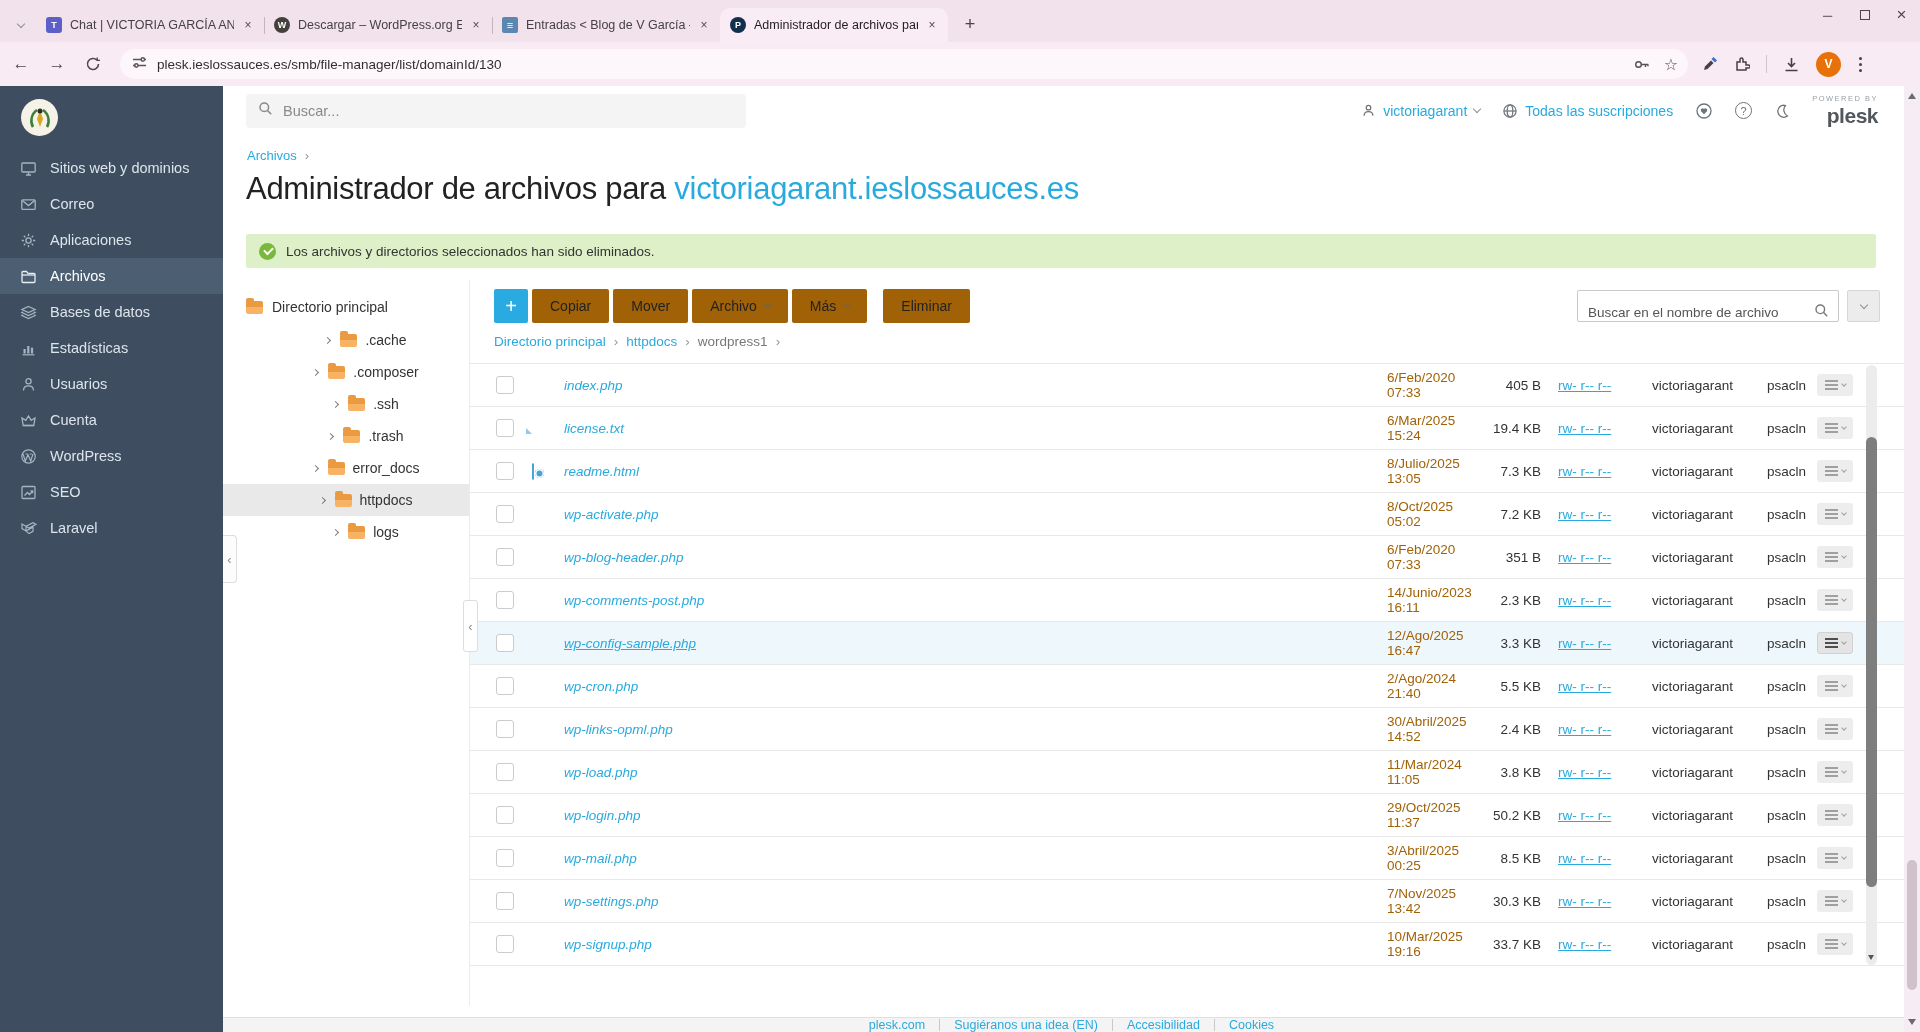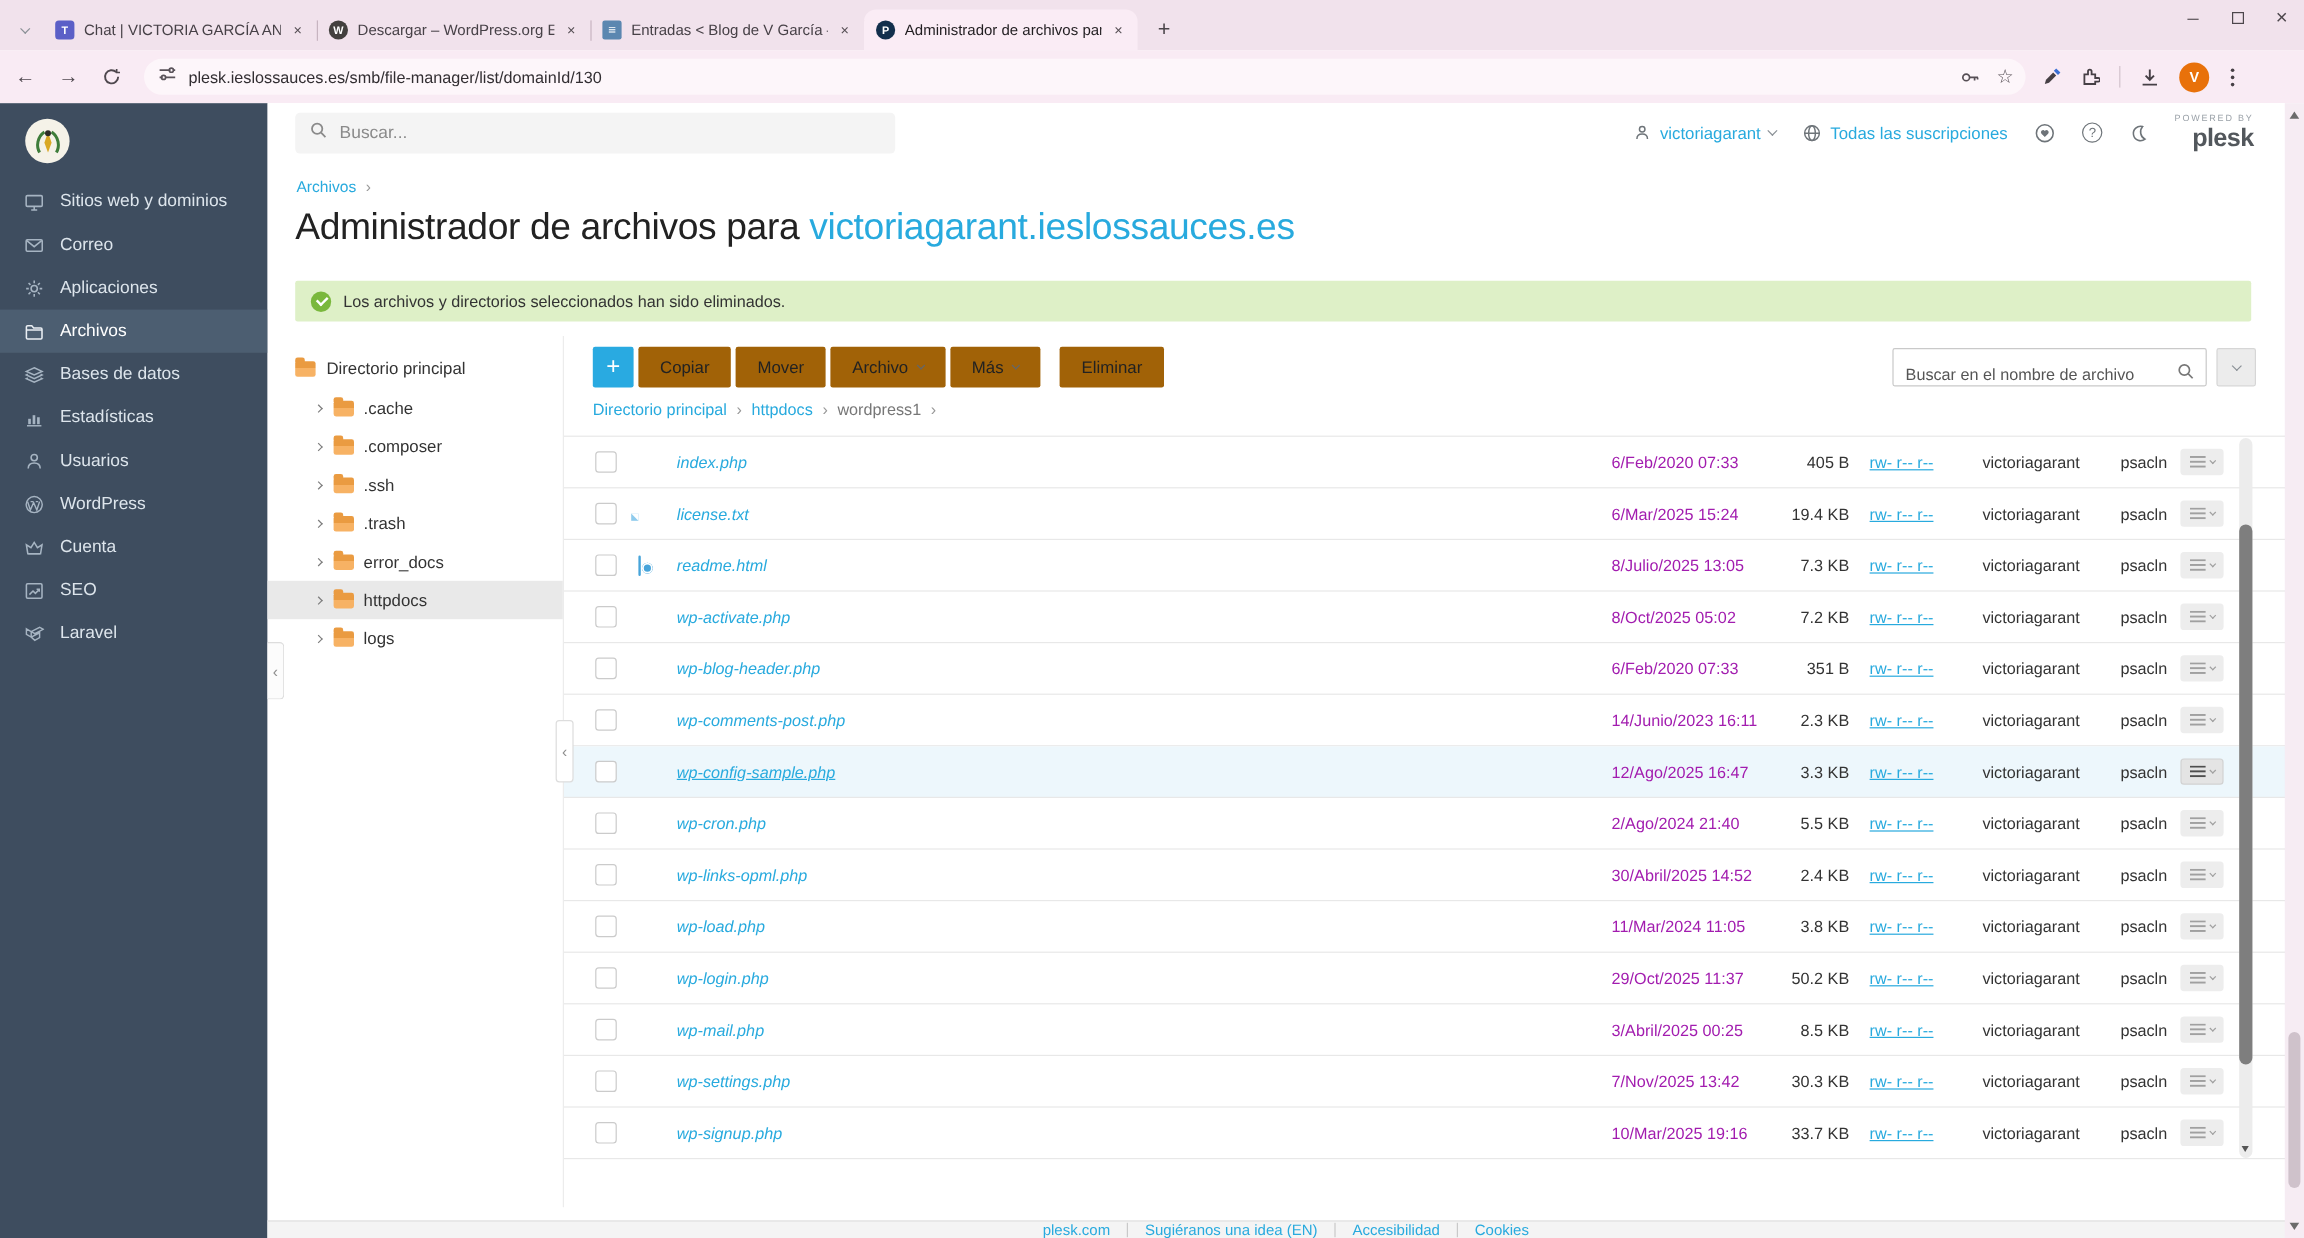--- a/index.html
+++ b/index.html
@@ -79,21 +79,21 @@
   .pagetitle { position:absolute; top:36px; left:23px; font-size:31px; font-weight:400; color:#222; letter-spacing:-0.3px; }
   .pagetitle a { color:#28aade; text-decoration:none; }
   .alert { position:absolute; top:99px; left:23px; right:44px; height:34px; background:#def0c7; border-radius:2px; display:flex; align-items:center; padding:0 13px; }
   .alert .okicon { width:17px; height:17px; border-radius:50%; background:#7ab83d; position:relative; margin-right:10px; flex:0 0 17px; }
   .alert .okicon::after { content:""; position:absolute; left:4.5px; top:4px; width:7px; height:4px; border-left:2px solid #fff; border-bottom:2px solid #fff; transform:rotate(-45deg); }
   .alert span { font-size:13.5px; color:#333; }
 
   .mainrow { position:absolute; top:145px; left:0; right:0; bottom:26px; display:flex; }
   .treepane { width:247px; flex:0 0 247px; padding-top:10px; border-right:1px solid #ececec; }
   .treeroot { height:34px; display:flex; align-items:center; padding-left:23px; gap:9px; font-size:14px; color:#333; }
-  .treeitem { height:32px; display:flex; align-items:center; padding-left:40px; gap:8px; font-size:14px; color:#333; cursor:default; }
+  .treeitem { height:32px; display:flex; align-items:center; padding-left:40px; gap:8px; font-size:14px; color:#333; cursor:default;justify-content:center; }
   .treeitem.selected { background:#e9e9e9; }
   .tchev { width:5px; height:5px; border-right:1.4px solid #7c7c7c; border-top:1.4px solid #7c7c7c; transform:rotate(45deg); margin-right:2px; flex:0 0 5px; }
   .folder { position:relative; width:17px; height:13px; flex:0 0 17px; }
   .folder::before { content:""; position:absolute; top:-3px; left:0; width:8px; height:4px; background:#ea9b41; border-radius:2px 2px 0 0; }
   .folder::after { content:""; position:absolute; inset:0; background:linear-gradient(#ea9b41 0 45%, #f7b264 45% 100%); border-radius:2px; }
 
   .tree-handle { position:absolute; left:240px; top:465px; width:15px; height:52px; background:#fff; border:1px solid #ddd; border-radius:3px; display:flex; align-items:center; justify-content:center; color:#8e8e8e; font-size:13px; z-index:5; }
 
   
   .filepane { flex:1; min-width:0; }
@@ -123,21 +123,21 @@
   .cbox { width:18px; height:18px; border:1.5px solid #cbcbcb; border-radius:3px; background:#fff; }
   .ficon { position:relative; width:17px; height:21px; }
   .ficon.t-php { background:#47a4da; border-radius:2px; }
   .ficon.t-php::before { content:""; position:absolute; left:2px; top:2.5px; right:2px; height:4px; background:#b8e0f4; border-radius:1px; }
   .ficon.t-php::after { content:""; position:absolute; left:2px; bottom:2.5px; right:2px; height:4px; background:#9bd4f0; border-radius:1px; }
   .ficon.t-txt { background:#47a4da; border-radius:2px; }
   .ficon.t-txt::before { content:""; position:absolute; right:0; top:0; border-style:solid; border-width:0 6px 6px 0; border-color:#fff #fff #8ecbed #8ecbed; }
   .ficon.t-html { background:#fff; border:1.5px solid #47a4da; border-radius:2px; }
   .ficon.t-html::before { content:""; position:absolute; left:2px; top:5px; width:9px; height:9px; border-radius:50%; background:#47a4da; box-shadow:inset 0 0 0 1.5px #fff, inset 0 0 0 3px #47a4da; }
   .fname { color:#28aade; text-decoration:none; padding-left:2px; white-space:nowrap; overflow:hidden;font-style:italic; }
-  .fdate { color:#a21caf; }
+  .fdate { color:#a16207;margin-left:44px; }
   .fsize { text-align:right; color:#333; }
   .fperms { padding-left:17px; color:#28aade; white-space:nowrap; }
   .fuser { padding-left:20px; color:#333; }
   .fgroup { padding-left:17px; color:#333; }
   .menubtn { width:36px; height:22px; background:#ededed; border-radius:3px; display:flex; align-items:center; justify-content:center; gap:4px; }
   .menubtn .bars { width:13px; height:10px; background:linear-gradient(#a0a0a0 2px, transparent 2px); background-size:13px 4px; }
   .menubtn .chev { width:4px; height:4px; border-color:#a0a0a0; }
   .frow.hl .menubtn { background:#e4e4e4; border:1px solid #d2d2d2; }
   .frow.hl .menubtn .bars { background:linear-gradient(#4e4e4e 2px, transparent 2px); background-size:13px 4px; }
   .frow.partial { height:10px; border-bottom:none; overflow:hidden; }
@@ -344,39 +344,39 @@
               <path d="M3.5 14.5c0-3 2.2-4.6 5-4.6s5 1.6 5 4.6"></path>
             </svg>
 
           </span>
           <span>Usuarios</span>
         </div>
 
         <div class="nav-item">
           <span class="nicon">
 
+            <svg viewBox="0 0 17 17" fill="none" stroke="currentColor" stroke-width="1.3">
+              <path d="M3.2 13.5L2 6l3.8 2.4L8.5 4l2.7 4.4L15 6l-1.2 7.5z"></path>
+              <path d="M3.5 13.5h10"></path>
+            </svg>
+
+          </span>
+          <span>Cuenta</span>
+        </div>
+
+        <div class="nav-item">
+          <span class="nicon">
+
             <svg viewBox="0 0 17 17" fill="none" stroke="currentColor" stroke-width="1.2">
               <circle cx="8.5" cy="8.5" r="6.7"></circle>
               <path d="M3 6l2.3 7L8 6.8 10.7 13 13 6M5.5 6h2M9.8 6h2"></path>
             </svg>
 
           </span>
           <span>WordPress</span>
-        </div>
-
-        <div class="nav-item">
-          <span class="nicon">
-
-            <svg viewBox="0 0 17 17" fill="none" stroke="currentColor" stroke-width="1.3">
-              <path d="M3.2 13.5L2 6l3.8 2.4L8.5 4l2.7 4.4L15 6l-1.2 7.5z"></path>
-              <path d="M3.5 13.5h10"></path>
-            </svg>
-
-          </span>
-          <span>Cuenta</span>
         </div>
 
         <div class="nav-item">
           <span class="nicon">
 
             <svg viewBox="0 0 17 17" fill="none" stroke="currentColor" stroke-width="1.3">
               <rect x="2" y="2.5" width="13" height="12" rx="1"></rect>
               <path d="M4.5 11.5l3-3 2 2 3.2-3.2"></path>
               <path d="M10.5 7h2.2v2.2"></path>
             </svg>

